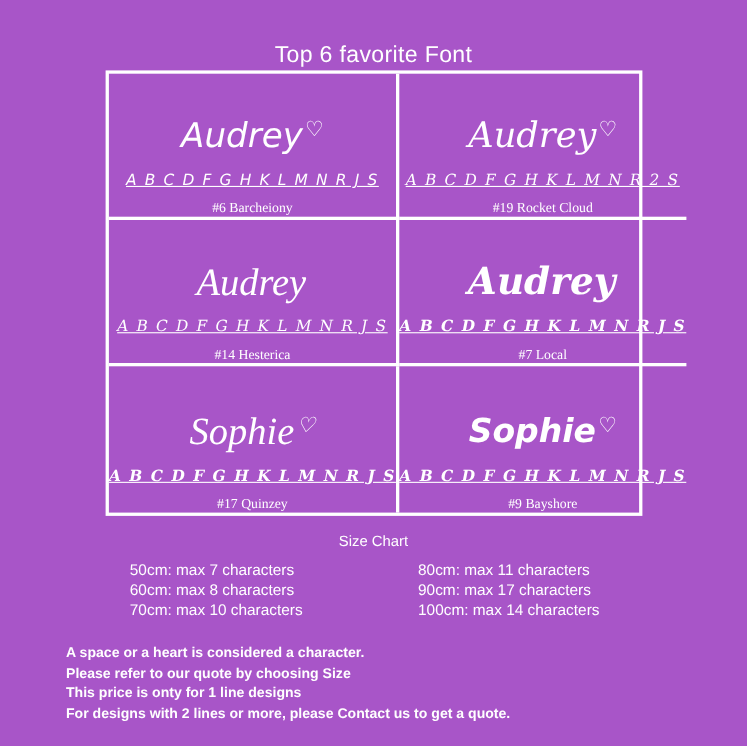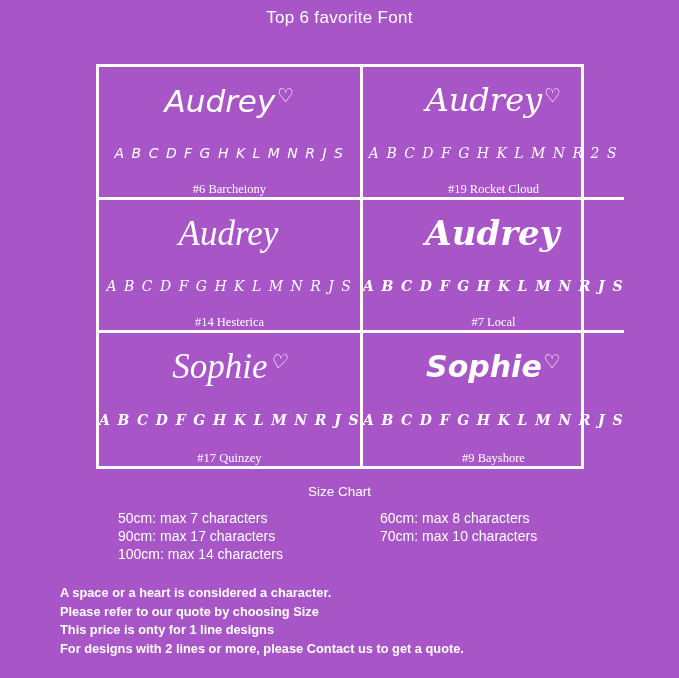--- a/index.html
+++ b/index.html
@@ -15,23 +15,23 @@
     overflow: hidden;
   }
   .page {
     position: relative;
     width: 679px;
     height: 678px;
     box-sizing: border-box;
   }
   .title {
     text-align: center;
-    font-size: 17px;
+    font-size: 21px;
     letter-spacing: 0.3px;
-    padding-top: 8px;
+    padding-top: 38px;
     font-weight: 400;
     color: #ffffff;
   }
   .grid {
     position: absolute;
     left: 96px;
     top: 64px;
     width: 488px;
     height: 405px;
     border: 3px solid #ffffff;
@@ -41,21 +41,21 @@
     grid-template-rows: 1fr 1fr 1fr;
   }
   .cell {
     position: relative;
     border-right: 3px solid #ffffff;
     border-bottom: 3px solid #ffffff;
     box-sizing: border-box;
     display: flex;
     flex-direction: column;
     align-items: center;
-    justify-content: space-between;
+    justify-content: flex-end;
     padding-top: 8px;
   }
   .cell:nth-child(2n) { border-right: none; }
   .cell:nth-child(5), .cell:nth-child(6) { border-bottom: none; }
 
   .sample {
     font-family: "DejaVu Serif", serif;
     font-style: italic;
     font-size: 33px;
     line-height: 1.05;
@@ -71,20 +71,21 @@
     position: relative;
     top: -6px;
   }
   .alpha {
     font-family: "DejaVu Serif", serif;
     font-style: italic;
     font-size: 14.5px;
     letter-spacing: 1.6px;
     white-space: nowrap;
     margin-top: 6px;
+    text-decoration: underline;
   }
   .fontname {
     font-family: Liberation Serif, serif;
     font-size: 12.5px;
     margin-top: 10px;
     white-space: nowrap;
   }
 
   
   .s-script {
@@ -215,20 +216,21 @@
       <div class="alpha a-bold">A B C D F G H K L M N R J S</div>
       <div class="fontname">#9 Bayshore</div>
     </div>
 
   </div>
 
   <div class="size-chart-title">Size Chart</div>
 
   <div class="size-rows">
     <div>50cm: max 7 characters</div>
+    <div>80cm: max 11 characters</div>
     <div>60cm: max 8 characters</div>
     <div>90cm: max 17 characters</div>
     <div>70cm: max 10 characters</div>
     <div>100cm: max 14 characters</div>
   </div>
 
   <div class="notes">
     <div>A space or a heart is considered a character.</div>
     <div>Please refer to our quote by choosing Size</div>
     <div>This price is onty for 1 line designs</div>

